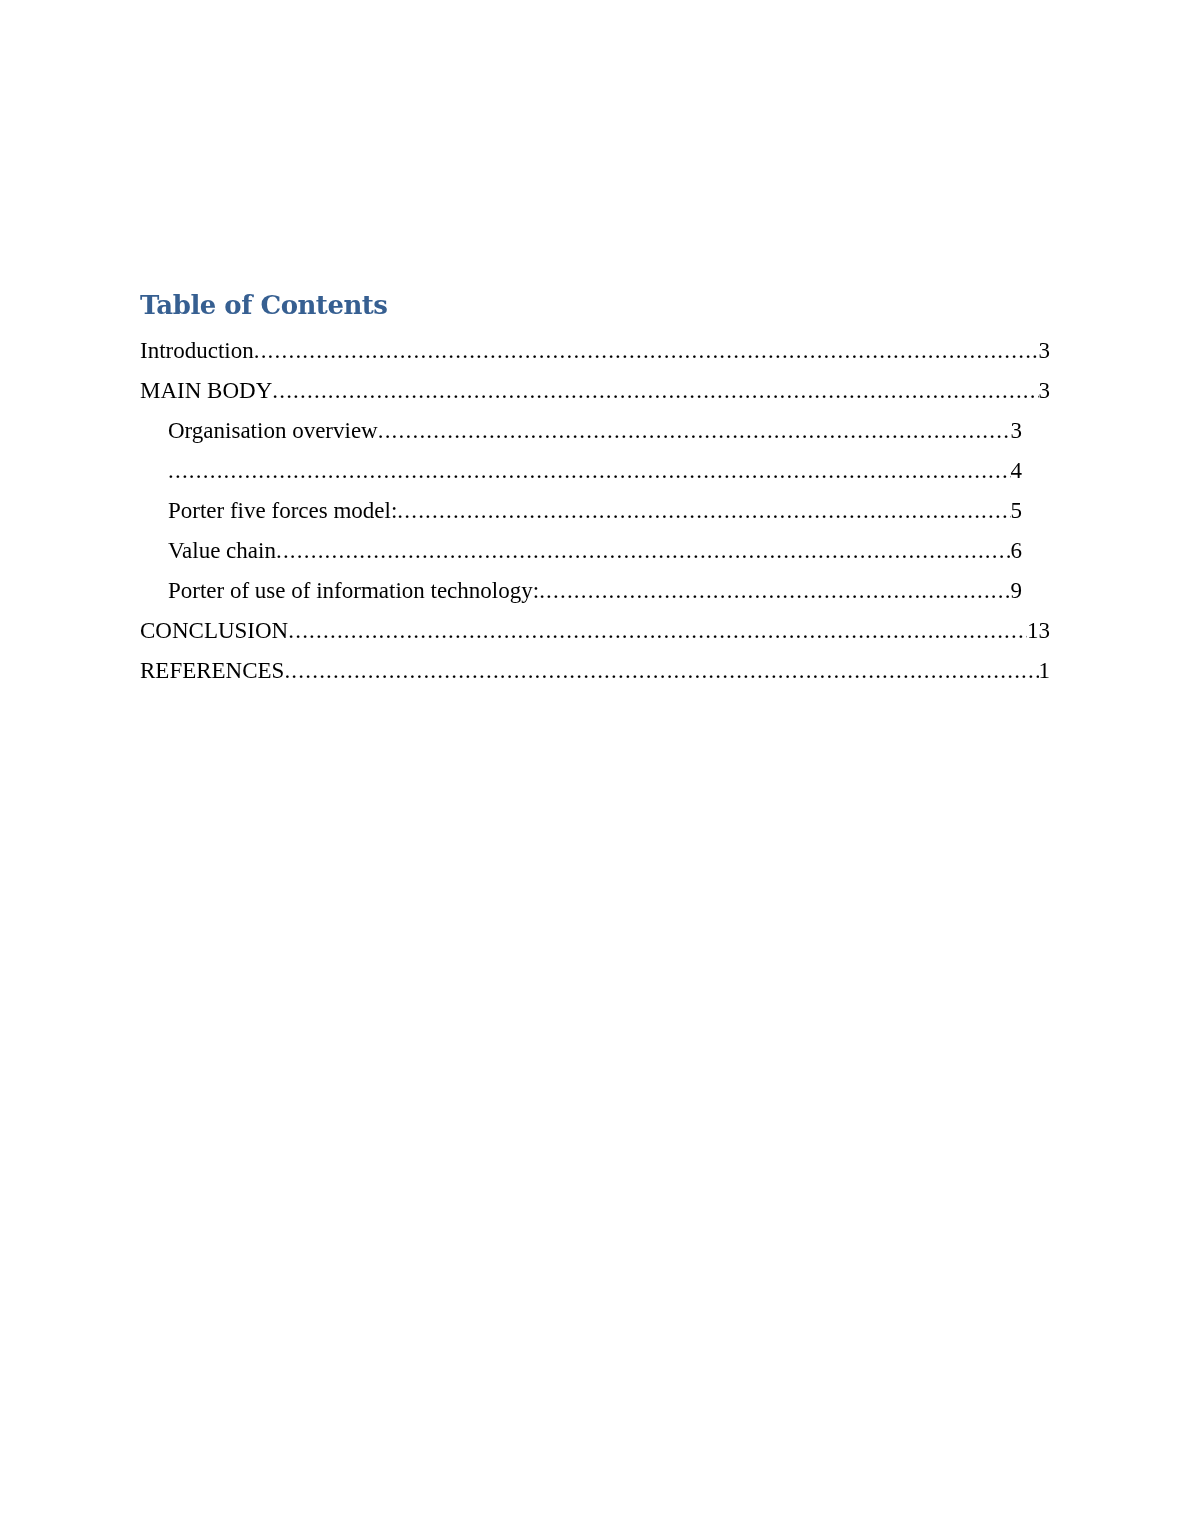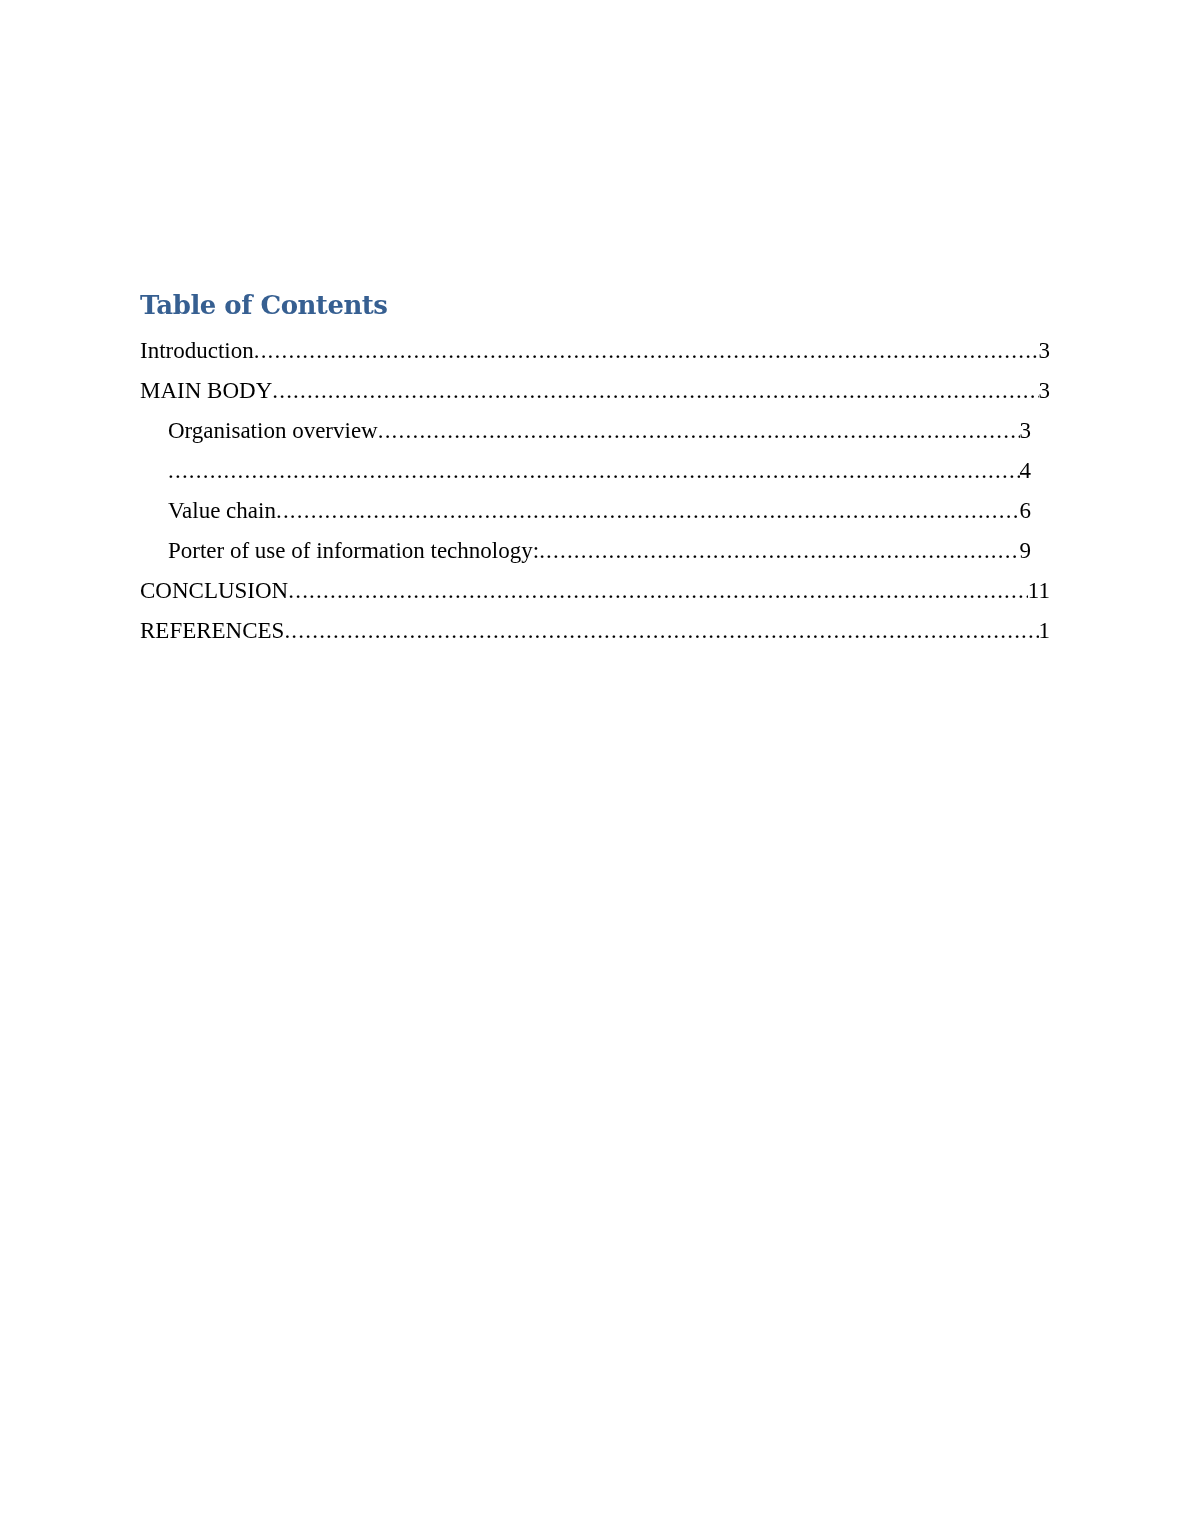--- a/index.html
+++ b/index.html
@@ -36,21 +36,21 @@
   .toc-entry {
     display: flex;
     align-items: baseline;
     height: 40px;
     line-height: 40px;
     white-space: nowrap;
     text-align: right;
   }
   .toc-entry.level-2 {
     margin-left: 28px;
-    margin-right: 19px;
+    margin-right: 28px;
     font-family: Liberation Serif, serif;
   }
   .toc-label {
     flex: 0 0 auto;
   }
   .toc-dots {
     flex: 1 1 auto;
     min-width: 0;
     overflow: hidden;
     white-space: nowrap;
@@ -94,37 +94,42 @@
     <span class="toc-label">Organisation overview</span>
     <span class="toc-dots"></span>
     <span class="toc-page">3</span>
   </div>
 
   <div class="toc-entry level-2">
     <span class="toc-dots"></span>
     <span class="toc-page">4</span>
   </div>
 
+  <div class="toc-entry level-2">
+    <span class="toc-label">Porter five forces model:</span>
+    <span class="toc-dots"></span>
+    <span class="toc-page">5</span>
+  </div>
 
   <div class="toc-entry level-2">
     <span class="toc-label">Value chain</span>
     <span class="toc-dots"></span>
     <span class="toc-page">6</span>
   </div>
 
   <div class="toc-entry level-2">
     <span class="toc-label">Porter of use of information technology:</span>
     <span class="toc-dots"></span>
     <span class="toc-page">9</span>
   </div>
 
   <div class="toc-entry level-1">
     <span class="toc-label">CONCLUSION</span>
     <span class="toc-dots"></span>
-    <span class="toc-page">11</span>
+    <span class="toc-page">13</span>
   </div>
 
   <div class="toc-entry level-1">
     <span class="toc-label">REFERENCES</span>
     <span class="toc-dots"></span>
     <span class="toc-page">1</span>
   </div>
 </div>
   </div>
   <div class="footer-page-number">2</div>

